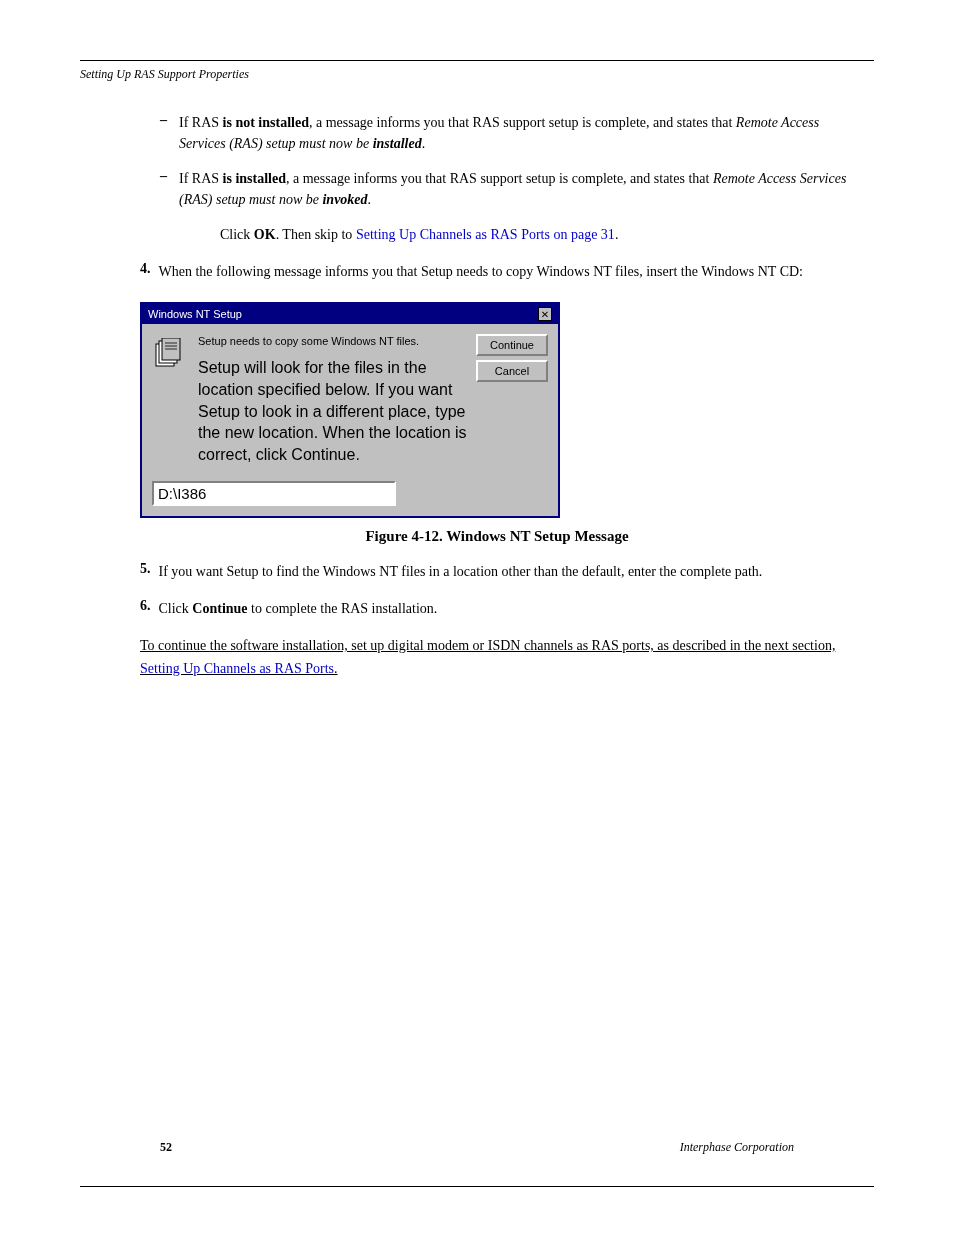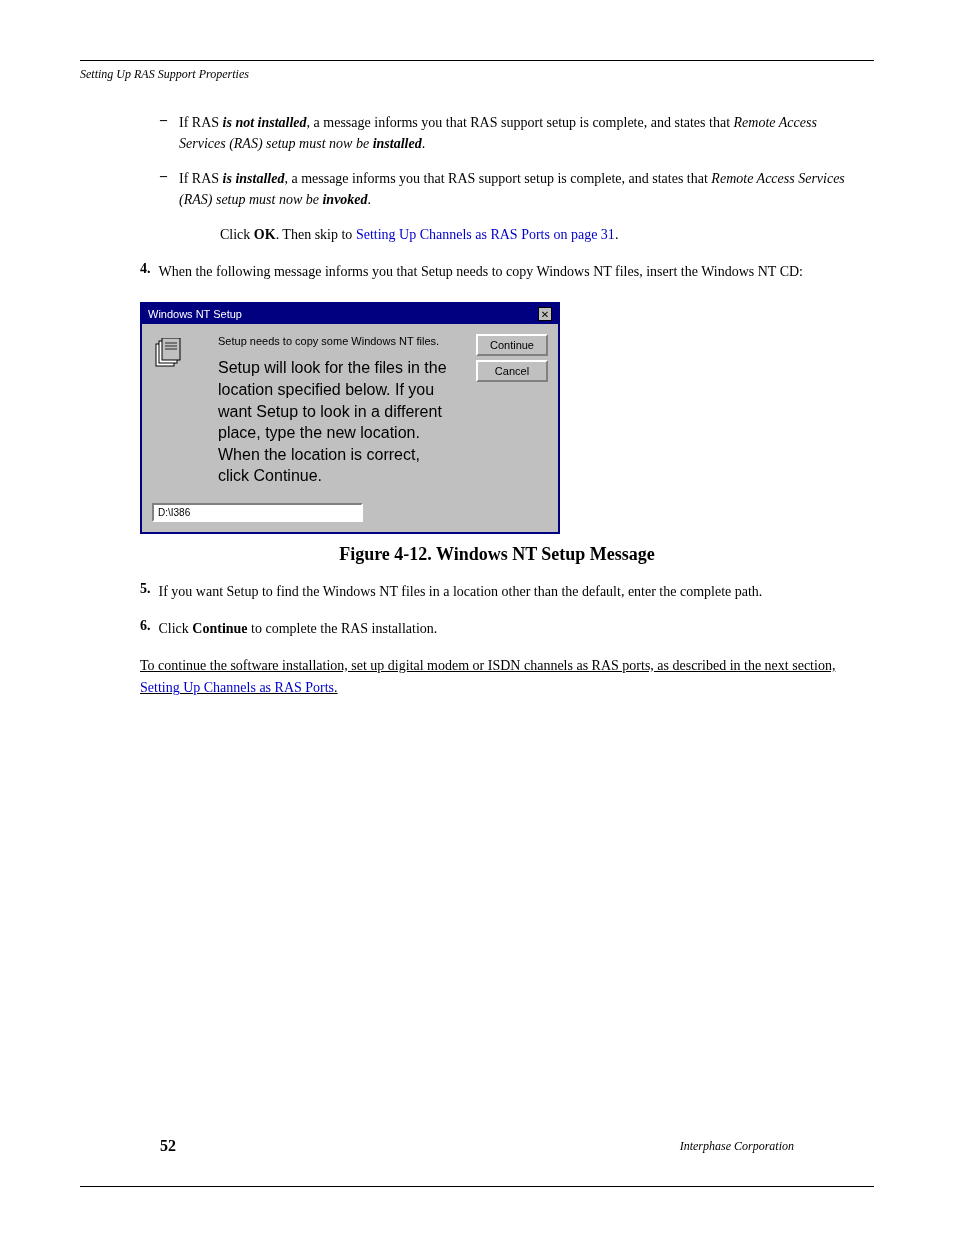--- a/index.html
+++ b/index.html
@@ -67,21 +67,21 @@
     }
 
     .click-ok-line {
       margin-left: 80px;
       margin-bottom: 14px;
       line-height: 1.5;
     }
 
     .bold { font-weight: bold; }
     .italic { font-style: italic; }
-    .bold-italic { font-weight: bold; font-style: italic; }
+    .bold-italic { font-weight: bold; }
 
     .blue-link {
       color: #0000cc;
       text-decoration: none;
     }
 
     .numbered-item {
       display: flex;
       align-items: flex-start;
       margin-bottom: 16px;
@@ -129,21 +129,21 @@
       justify-content: center;
       font-size: 10px;
       color: #000;
       cursor: pointer;
       font-family: Arial, sans-serif;
     }
 
     .dialog-body {
       padding: 10px;
       display: flex;
-      gap: 26px;
+      gap: 6px;
     }
 
     .dialog-icon-area {
       flex-shrink: 0;
       width: 40px;
       display: flex;
       align-items: flex-start;
       padding-top: 4px;
     }
 
@@ -187,29 +187,29 @@
 
     .dialog-input-row {
       padding: 6px 10px 10px 10px;
     }
 
     .dialog-input {
       background: #ffffff;
       border: 2px solid;
       border-color: #808080 #ffffff #ffffff #808080;
       padding: 2px 4px;
-      font-size: 10px;
-      width: 211px;
+      font-size: 15px;
+      width: 244px;
       font-family: Arial, sans-serif;
     }
 
     .figure-caption {
       text-align: center;
       font-weight: bold;
-      font-size: 18px;
+      font-size: 15px;
       margin-bottom: 16px;
       margin-top: 6px;
     }
 
     .para-text {
       line-height: 1.6;
       margin-bottom: 24px;
       text-decoration: underline;
     }
 
@@ -223,21 +223,21 @@
       align-items: center;
     }
 
     .footer-rule {
       border: none;
       border-top: 1px solid #000;
       margin-bottom: 8px;
     }
 
     .footer-page-num {
-      font-size: 16px;
+      font-size: 12px;
       font-weight: bold;
     }
 
     .footer-company {
       font-style: italic;
       font-size: 12px;
     }
   </style>
 </head>
 <body>

